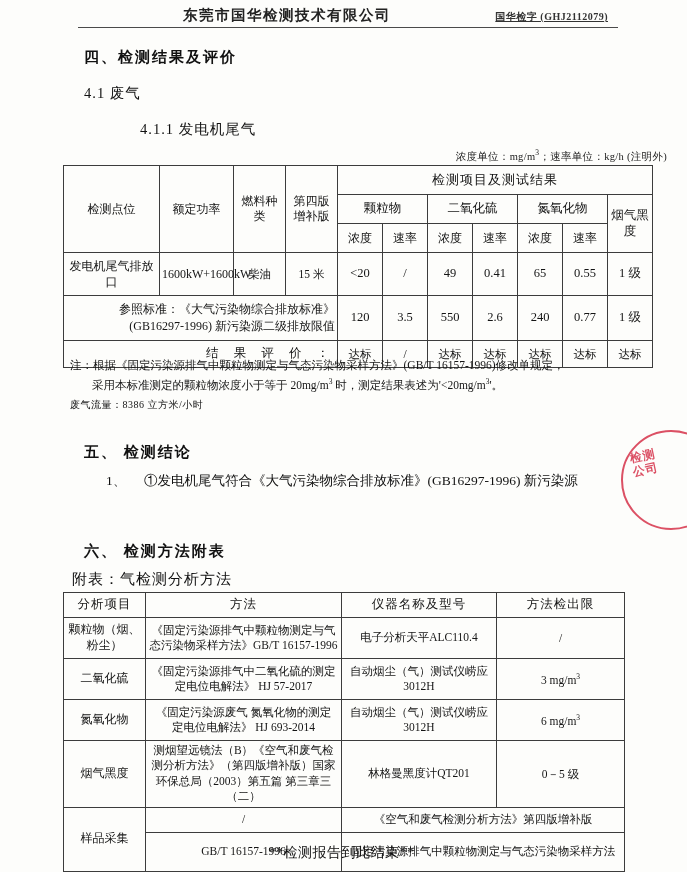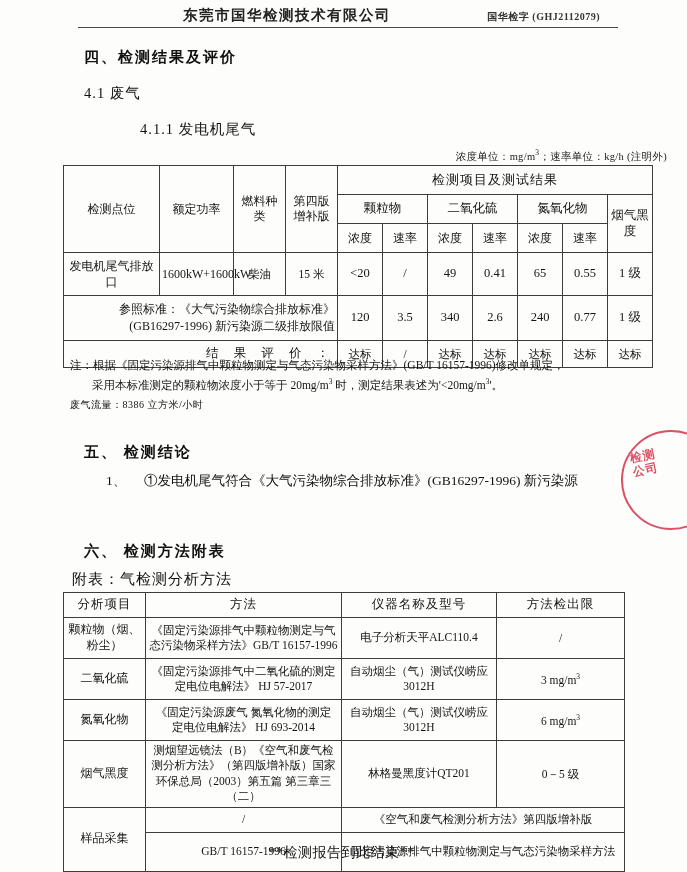--- a/index.html
+++ b/index.html
@@ -35,26 +35,27 @@
     top: 0;
     width: 390px;
     text-align: center;
     font-size: 14.5px;
     letter-spacing: 1.5px;
     font-weight: 600;
     color: #222;
   }
   .doc-header .report-no {
     position: absolute;
-    right: 12px;
+    right: 4px;
     top: 4px;
     font-size: 10px;
     letter-spacing: .5px;
     color: #333;
     font-weight: 600;
+    text-decoration: underline;
   }
   .header-rule {
     position: absolute;
     top: 27px;
     left: 78px;
     width: 540px;
     height: 1px;
     background: #4a4a4a;
   }
 
@@ -307,21 +308,21 @@
         <td class="num">0.41</td>
         <td class="num">65</td>
         <td class="num">0.55</td>
         <td class="num">1 级</td>
       </tr>
 
       <tr>
         <td colspan="4" class="std-cell" style="height:42px">参照标准：《大气污染物综合排放标准》(GB16297-1996) 新污染源二级排放限值</td>
         <td class="num">120</td>
         <td class="num">3.5</td>
-        <td class="num">340</td>
+        <td class="num">550</td>
         <td class="num">2.6</td>
         <td class="num">240</td>
         <td class="num">0.77</td>
         <td class="num">1 级</td>
       </tr>
 
       <tr>
         <td colspan="4" class="res-label" style="height:24px">结    果    评    价    ：</td>
         <td>达标</td>
         <td>/</td>

